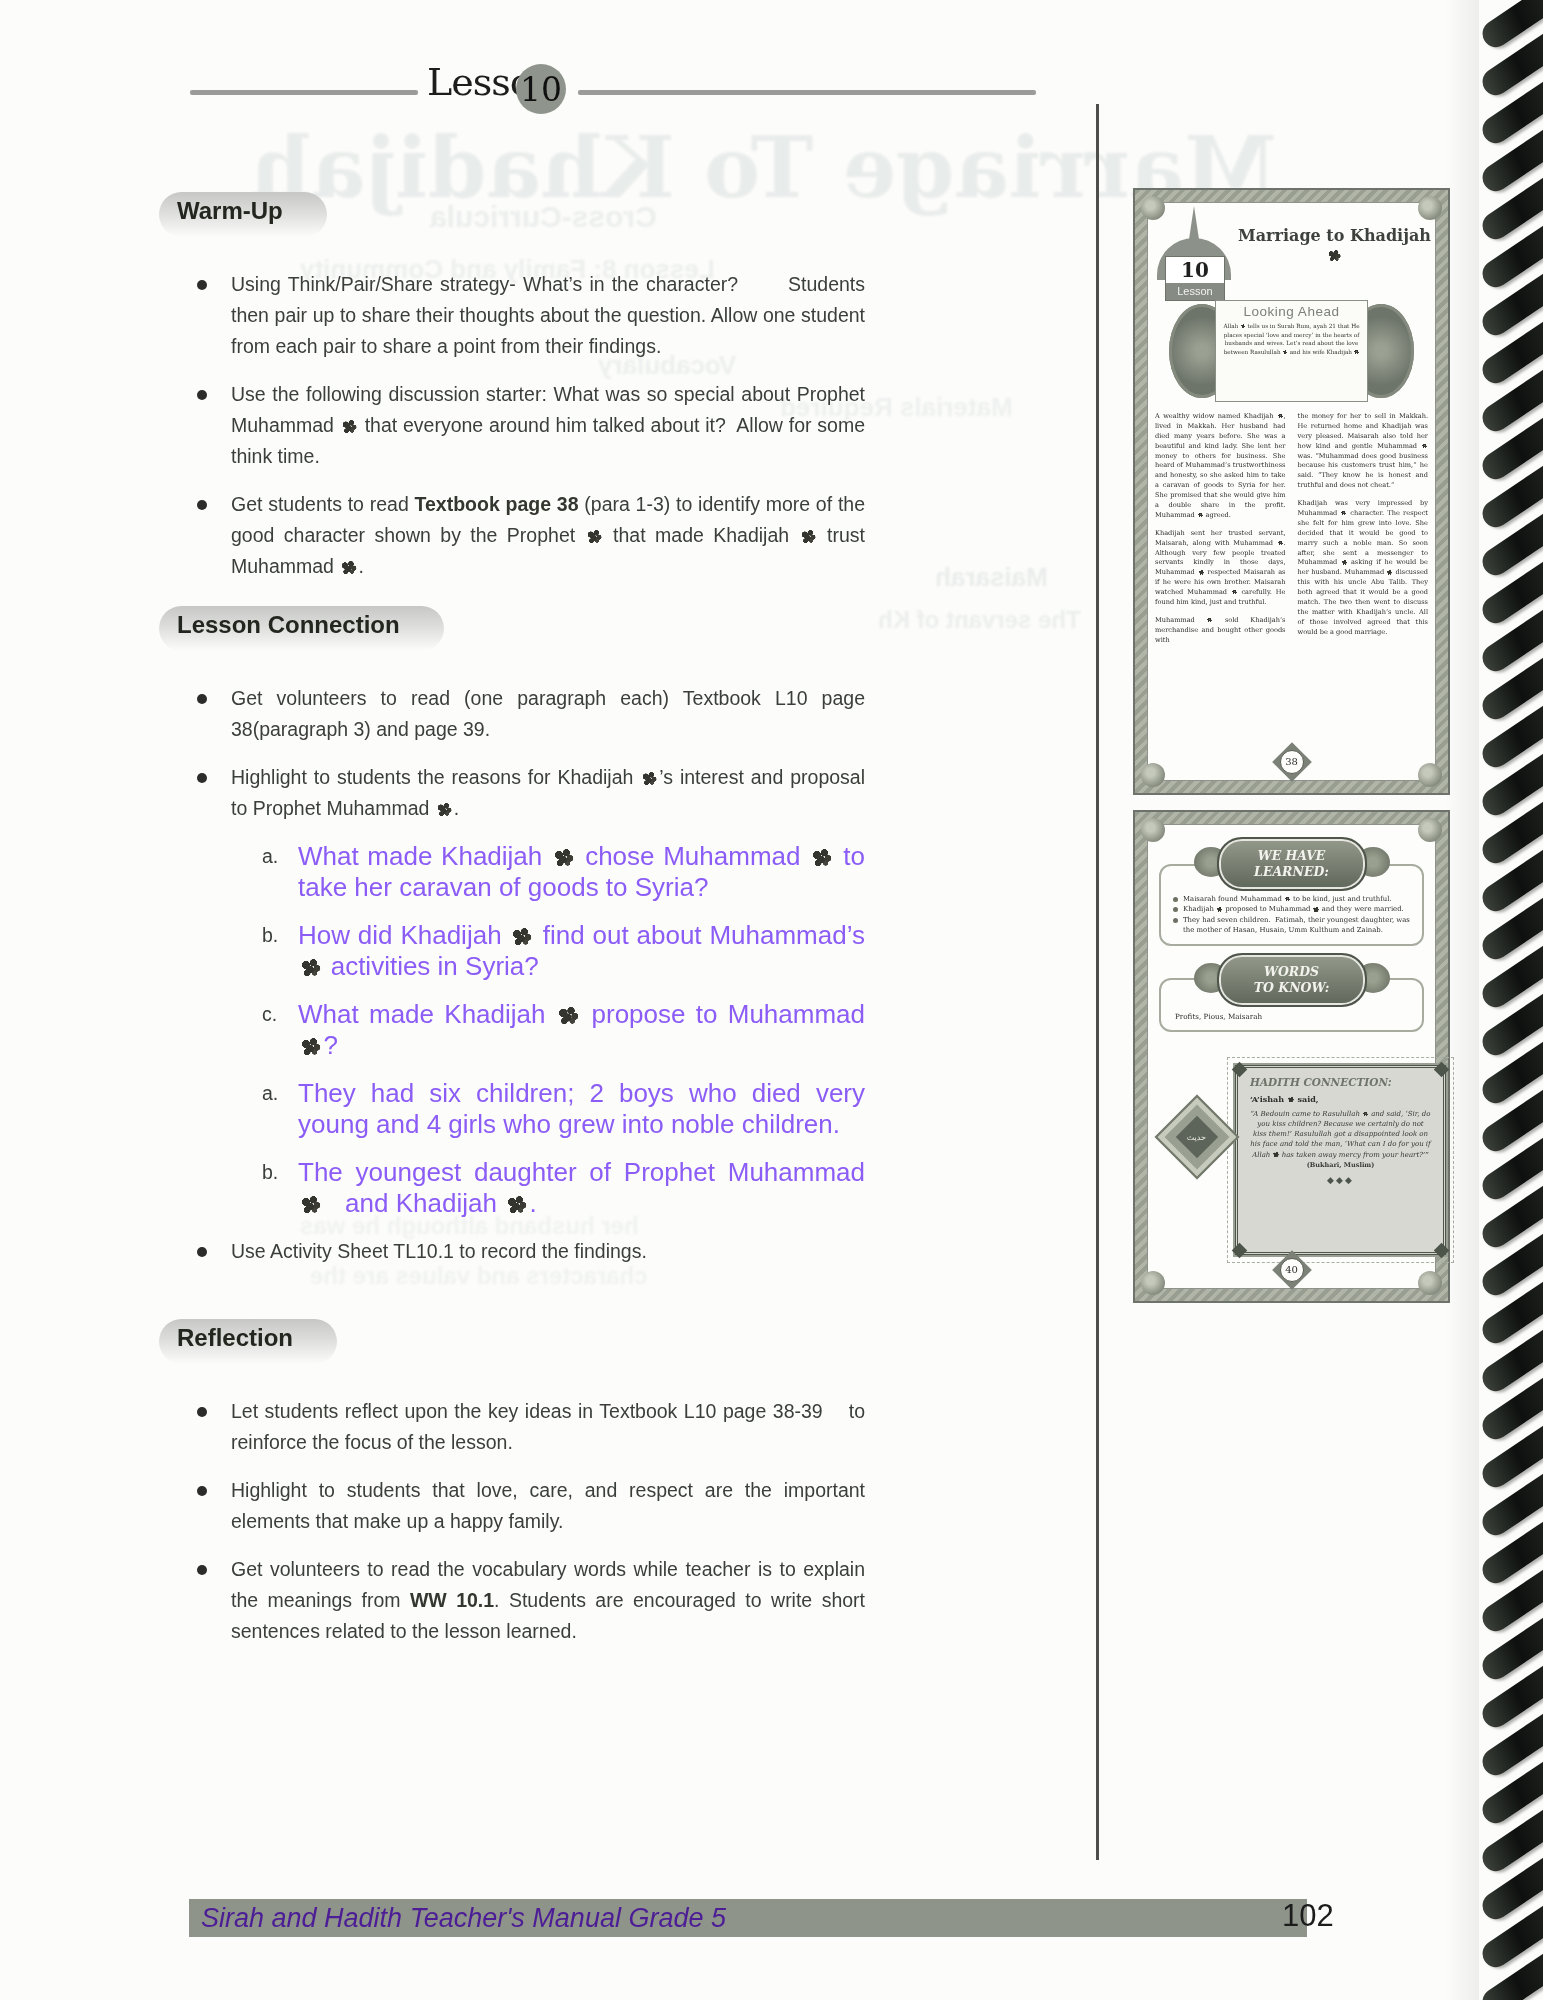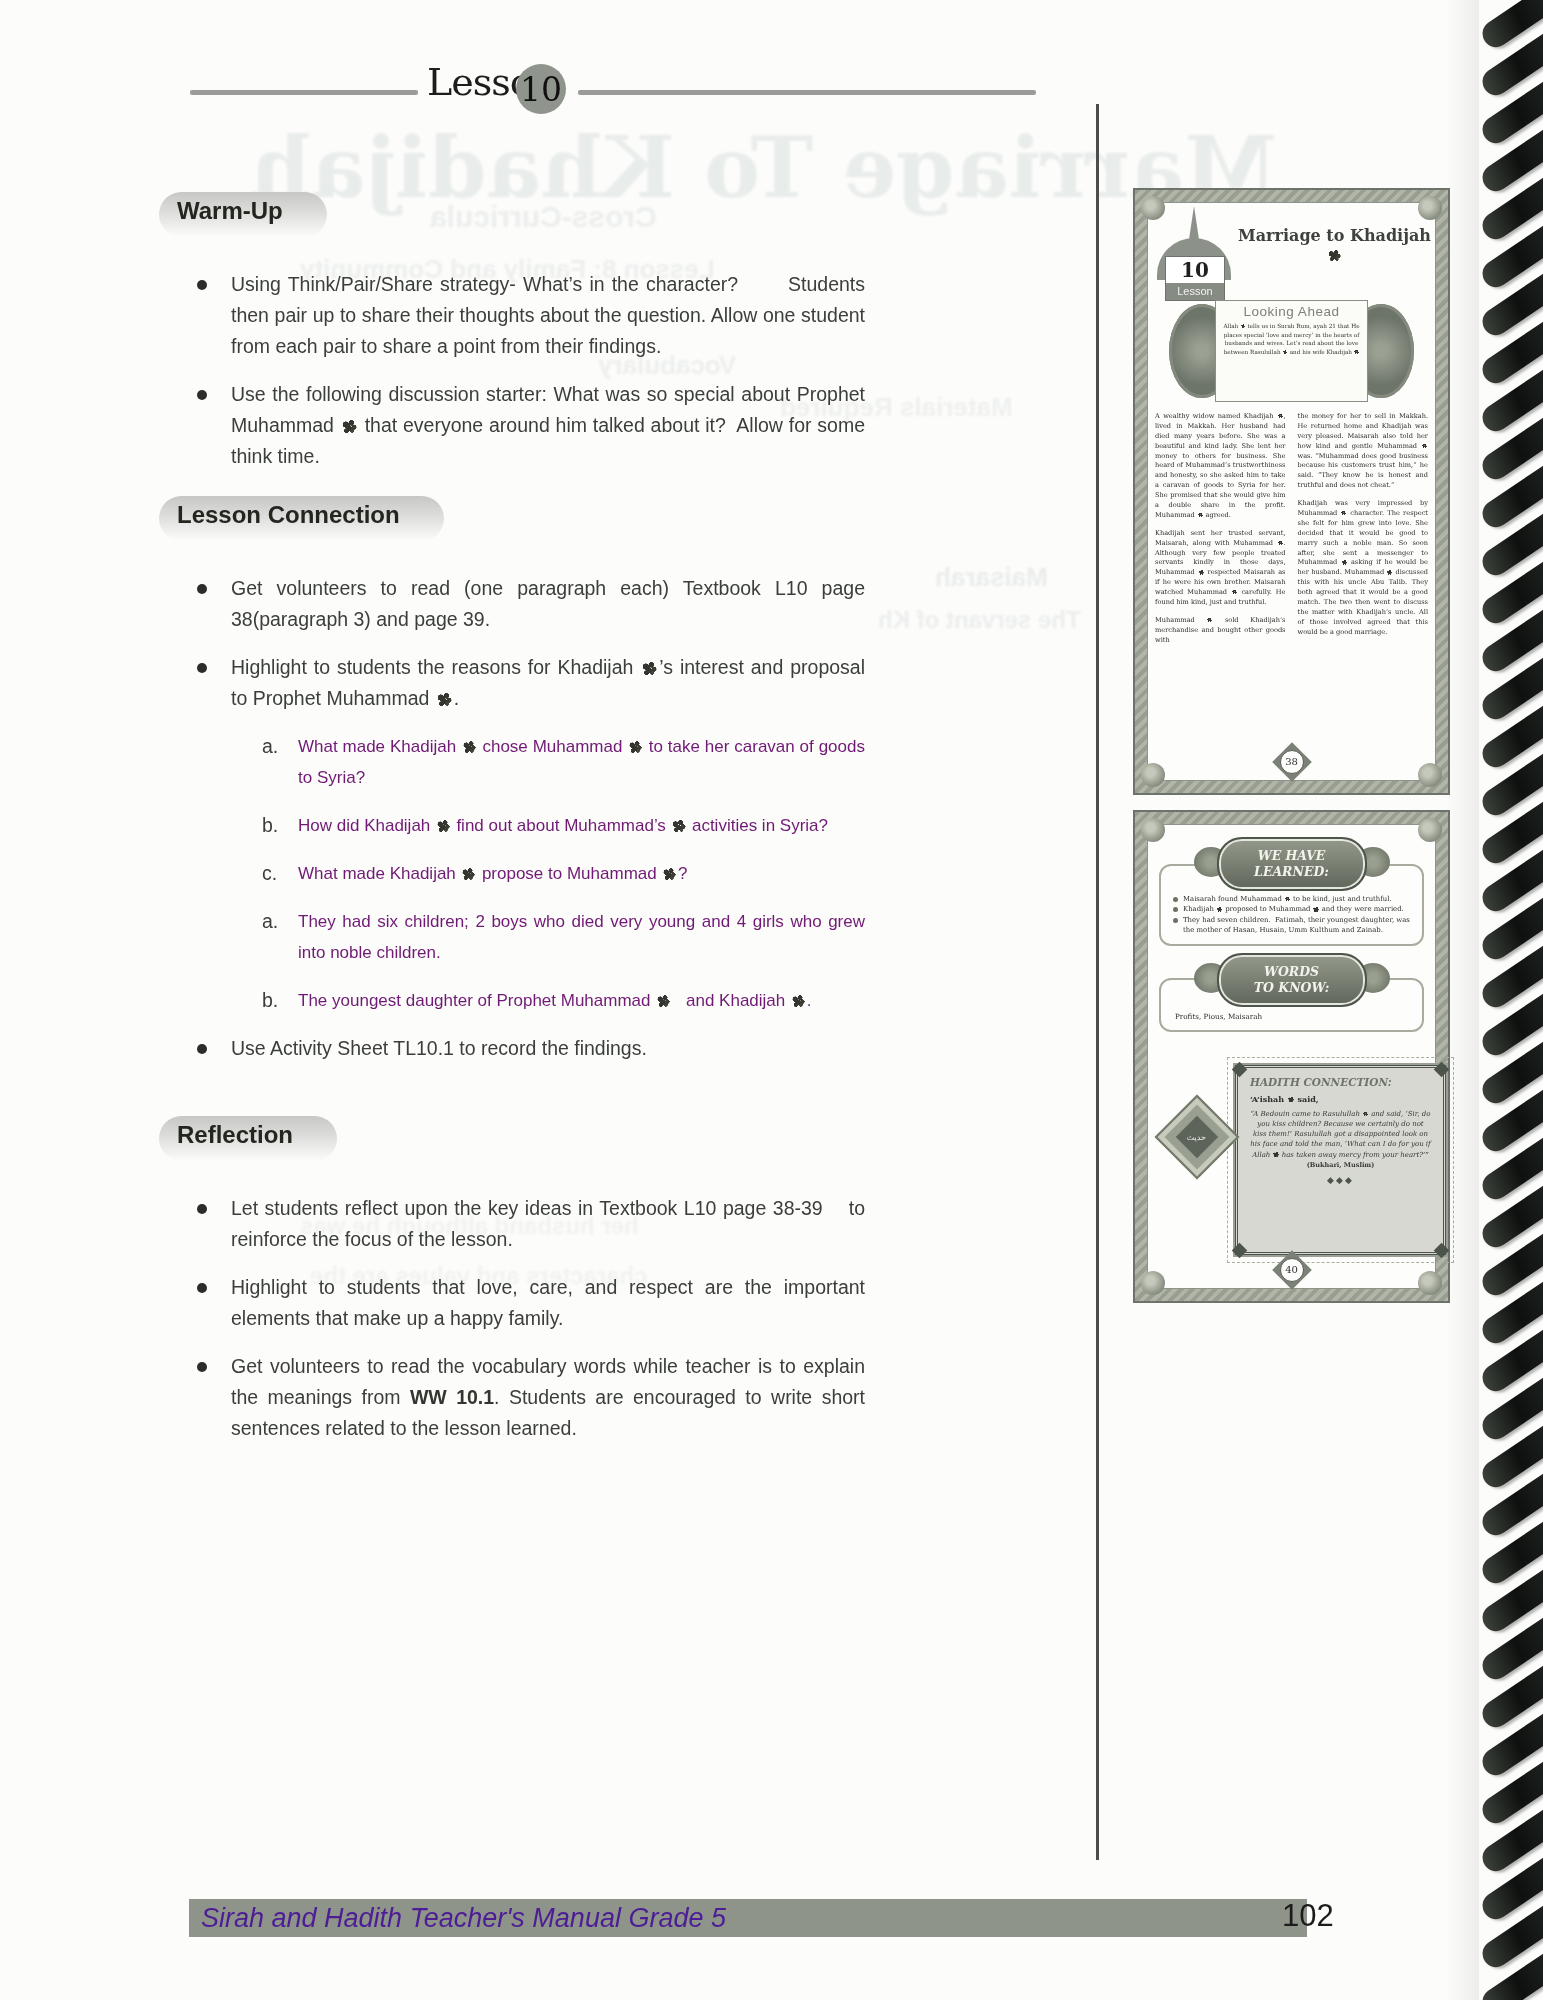--- a/index.html
+++ b/index.html
@@ -35,21 +35,21 @@
         border-radius:26px;font-size:24px;font-weight:bold;color:#23261f;
         background:linear-gradient(180deg,#c7c7c5 0%,#dddddb 45%,rgba(252,252,250,0) 100%);}
   section{display:block;}
   .sec-gap{margin-top:24px;}
   .sec-gap-lg{margin-top:52px;}
   .bullet{display:flex;margin-bottom:17px;}
   .dot{flex:none;width:10px;height:10px;border-radius:50%;background:#2c2c2a;margin:11px 24px 0 32px;}
   .btext{flex:1;margin:0;font-size:19.5px;line-height:31px;text-align:justify;color:#3b3f3a;}
   .sub{display:flex;margin:0 0 17px 97px;}
   .letter{flex:none;width:36px;font-size:19.5px;line-height:31px;color:#3b3f3a;}
-  .stext{flex:1;margin:0;font-size:17px;line-height:31px;text-align:justify;color:#701a75;}
+  .stext{flex:1;margin:0;font-size:26px;line-height:31px;text-align:justify;color:#8b5cf6;}
   b{font-weight:bold;color:#33372f;}
 
   
   .sym{display:inline-block;width:.78em;height:.68em;margin:0 .1em;vertical-align:-.05em;
     background:
       radial-gradient(circle at 25% 35%, #35352f 21%, transparent 23%),
       radial-gradient(circle at 62% 22%, #35352f 19%, transparent 21%),
       radial-gradient(circle at 45% 62%, #35352f 25%, transparent 27%),
       radial-gradient(circle at 80% 55%, #3c3c35 17%, transparent 19%),
       radial-gradient(circle at 30% 82%, #35352f 15%, transparent 17%),
@@ -183,20 +183,24 @@
 
     <section>
       <div class="pill"><span>Warm-Up</span></div>
       <div class="bullet">
           <span class="dot"></span>
           <p class="btext">Using Think/Pair/Share strategy- What’s in the character?&nbsp;&nbsp;&nbsp;&nbsp;&nbsp;&nbsp; Students then pair up to share their thoughts about the question. Allow one student from each pair to share a point from their findings.</p>
         </div>
       <div class="bullet">
           <span class="dot"></span>
           <p class="btext">Use the following discussion starter: What was so special about Prophet Muhammad <span class="sym"></span> that everyone around him talked about it?&nbsp; Allow for some think time.</p>
+        </div>
+      <div class="bullet">
+          <span class="dot"></span>
+          <p class="btext">Get students to read <b>Textbook page 38</b> (para 1-3) to identify more of the good character shown by the Prophet <span class="sym"></span> that made Khadijah <span class="sym"></span> trust Muhammad <span class="sym"></span>.</p>
         </div>
     </section>
 
     <section class="sec-gap">
       <div class="pill"><span>Lesson Connection</span></div>
       <div class="bullet">
           <span class="dot"></span>
           <p class="btext">Get volunteers to read (one paragraph each) Textbook L10 page 38(paragraph 3) and page 39.</p>
         </div>
       <div class="bullet">

